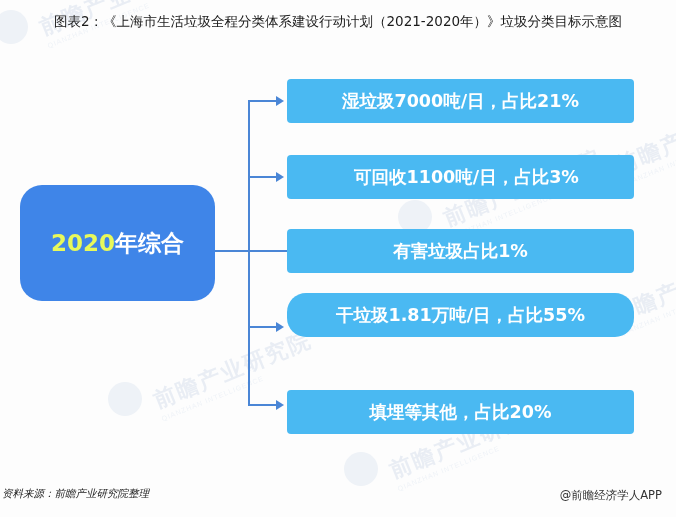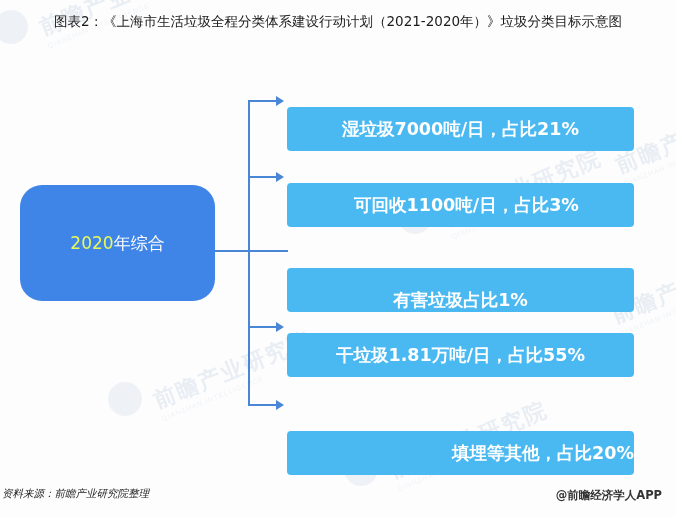--- a/index.html
+++ b/index.html
@@ -81,22 +81,22 @@
     border-radius: 22px;
     z-index: 6;
     display: flex;
     align-items: center;
     justify-content: center;
     box-sizing: border-box;
   }
   .root-text {
     text-align: left;
     line-height: 32px;
-    font-size: 17px;
-    font-weight: normal;
+    font-size: 23px;
+    font-weight: bold;
     color: #ffffff;
     font-family: "DejaVu Sans", "Liberation Sans", sans-serif;
     letter-spacing: 0px;
   }
   .root-text .hl { color: #e8f95a; }
 
   
   .conn { position: absolute; background: #4a86d6; z-index: 4; }
   .conn-v { width: 2px; }
   .conn-h { height: 2px; }
@@ -116,21 +116,20 @@
     left: 287px;
     width: 347px;
     height: 44px;
     background: #4ab9f2;
     border-radius: 4px;
     z-index: 6;
     display: flex;
     align-items: center;
     justify-content: center;
     box-sizing: border-box;
-    margin-top: 28px;
   }
   .leaf-text {
     color: #ffffff;
     font-size: 17.5px;
     font-weight: bold;
     font-family: "DejaVu Sans", "Liberation Sans", sans-serif;
     white-space: nowrap;
     letter-spacing: 0px;
   }
 
@@ -146,21 +145,20 @@
     font-family: "DejaVu Serif", "Liberation Serif", serif;
   }
   .footer-brand {
     position: absolute;
     right: 14px;
     bottom: 14px;
     font-size: 11.5px;
     color: #333;
     z-index: 7;
     font-family: "DejaVu Sans", "Liberation Sans", sans-serif;
-    font-weight: bold;
   }
 </style>
 </head>
 <body>
 
 <div id="canvas">
 
   <div class="wm-layer">
     <div class="wm-dot" style="left:108px; top:382px;"></div>
     <div class="wm" style="left:150px; top:355px;">
@@ -224,28 +222,28 @@
   </div>
 
   <div class="leaf" style="top:79px;">
     <span class="leaf-text">湿垃圾7000吨/日，占比21%</span>
   </div>
 
   <div class="leaf" style="top:155px;padding-left:12px;">
     <span class="leaf-text">可回收1100吨/日，占比3%</span>
   </div>
 
-  <div class="leaf" style="top:240px;align-items:flex-end;">
+  <div class="leaf" style="top:229px;">
     <span class="leaf-text">有害垃圾占比1%</span>
   </div>
 
-  <div class="leaf" style="top:305px;">
+  <div class="leaf" style="top:293px;border-radius:19px;">
     <span class="leaf-text">干垃圾1.81万吨/日，占比55%</span>
   </div>
 
-  <div class="leaf" style="top:403px;justify-content:flex-end;">
+  <div class="leaf" style="top:390px;">
     <span class="leaf-text">填埋等其他，占比20%</span>
   </div>
 
   <div class="footer-src">资料来源：前瞻产业研究院整理</div>
   <div class="footer-brand">@前瞻经济学人APP</div>
 
 </div>
 
 </body></html>

